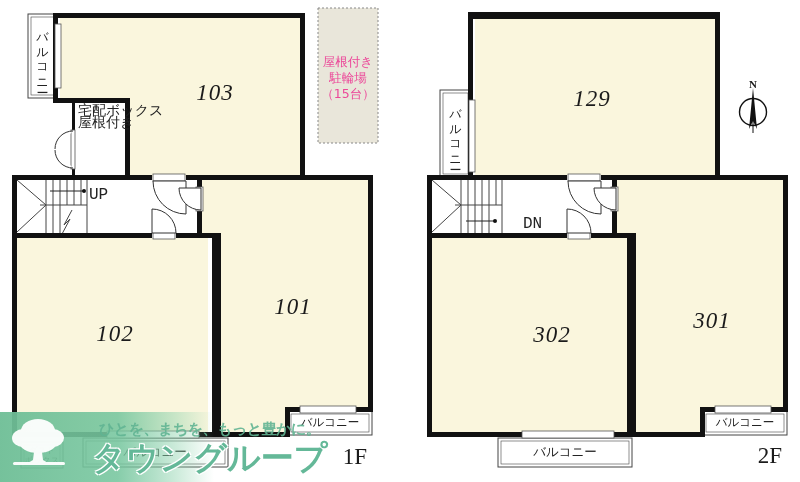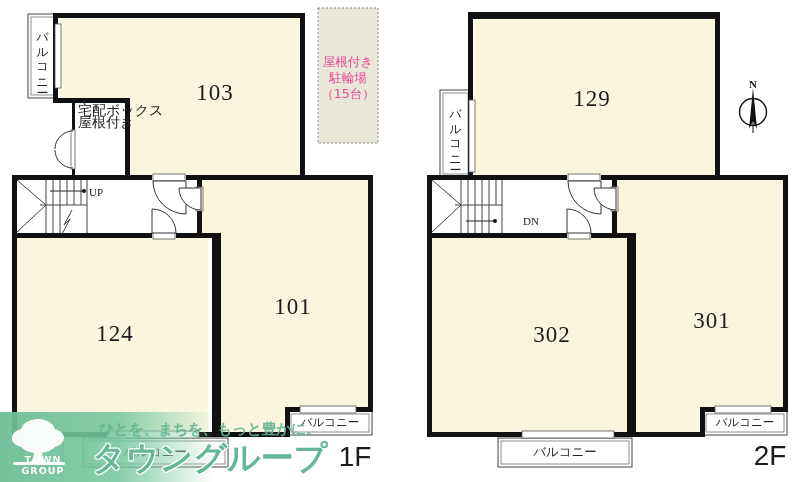--- a/index.html
+++ b/index.html
@@ -1,30 +1,30 @@
 <!DOCTYPE html>
 <html><head>
 <meta charset="utf-8">
 <style>
   html,body{margin:0;padding:0;background:#fff;}
   #stage{position:relative;width:800px;height:482px;background:#fff;overflow:hidden;
          font-family:"DejaVu Sans",sans-serif;}
   #plan-svg{position:absolute;left:0;top:0;z-index:1;}
   .t{position:absolute;color:#1b1b1b;white-space:nowrap;z-index:2;}
   .ctr{transform:translate(-50%,-50%);}
-  .room-no{font-family:"Liberation Serif","DejaVu Serif",serif;
+  .room-no{font-family:"Liberation Serif","DejaVu Serif",serif;font-style:italic;
            font-size:23px;letter-spacing:1px;}
-  .floor-lbl{font-family:Liberation Sans, sans-serif;font-size:28px;text-align:center;}
+  .floor-lbl{font-family:Liberation Serif, serif;font-size:23px;text-align:center;}
   .bal{font-size:12.5px;color:#222;}
   .bal-v{writing-mode:vertical-rl;text-orientation:upright;font-size:12px;
          letter-spacing:2px;color:#222;}
   .small{font-size:14px;line-height:11.5px;color:#222;}
   .tiny{font-size:8.5px;line-height:10px;color:#222;text-align:center;}
   .bike{font-size:12.5px;line-height:16px;color:#ec4899;text-align:center;}
-  .updn{font-family:Liberation Serif, serif;font-size:11px;color:#222;}
+  .updn{font-family:Liberation Mono, monospace;font-size:16px;color:#222;}
   .north{font-family:"Liberation Serif","DejaVu Serif",serif;font-weight:bold;font-size:11px;}
   
   #wm-band{position:absolute;left:0;top:412px;width:214px;height:70px;z-index:3;
     background:linear-gradient(90deg,rgba(110,190,150,.95) 0%,rgba(118,198,158,.88) 55%,
                rgba(140,210,172,.45) 82%,rgba(150,215,180,0) 100%);}
   #wm-tagline{position:absolute;left:99px;top:420px;z-index:4;font-size:15px;font-weight:bold;
     color:rgba(96,180,146,.9);letter-spacing:-0.5px;}
   #wm-brand{position:absolute;left:92px;top:436px;z-index:4;font-size:33px;font-weight:bold;
     color:rgba(92,180,146,.95);
     text-shadow:0 0 1px #fff,1px 1px 0 #fff,-1px -1px 0 #fff,1px -1px 0 #fff,-1px 1px 0 #fff;}
@@ -175,21 +175,21 @@
 
   <g>
     <circle cx="753" cy="112" r="13.5" fill="#fff" stroke="#111" stroke-width="1.4"></circle>
     <line x1="753" y1="112" x2="753" y2="133" stroke="#111" stroke-width="1"></line>
     <polygon points="749,129 753,88 757,129 753,121" fill="#111"></polygon>
   </g>
 </svg>
 
   <div class="t room-no ctr" style="left:215px;top:93px">103</div>
   <div class="t room-no ctr" style="left:293px;top:307px">101</div>
-  <div class="t room-no ctr" style="left:115px;top:334px">124</div>
+  <div class="t room-no ctr" style="left:115px;top:334px">102</div>
   <div class="t room-no ctr" style="left:592px;top:99px">129</div>
   <div class="t room-no ctr" style="left:712px;top:321px">301</div>
   <div class="t room-no ctr" style="left:552px;top:335px">302</div>
 
   <div class="t floor-lbl ctr" style="left:355px;top:457px">1F</div>
   <div class="t floor-lbl ctr" style="left:770px;top:456px">2F</div>
 
   <div class="t bal-v ctr" style="left:42px;top:56px">バルコニー</div>
   <div class="t bal-v ctr" style="left:455px;top:133px">バルコニー</div>
   <div class="t bal ctr" style="left:155px;top:452px">バルコニー</div>
@@ -224,15 +224,14 @@
         <ellipse cx="15" cy="24" rx="11" ry="9"></ellipse>
         <ellipse cx="45" cy="24" rx="11" ry="9"></ellipse>
         <ellipse cx="30" cy="28" rx="19" ry="11"></ellipse>
         <path d="M27,30 L25,46 L20,49 H40 L35,46 L33,30 Z"></path>
         <rect x="5" y="48" width="52" height="3" rx="1.5"></rect>
       </g>
     </svg>
   </div>
   <div id="wm-brand">タウングループ</div>
   <div id="wm-tagline">ひとを、まちを、もっと豊かに。</div>
-  <div id="wm-caption">TOWN GROUP</div>
 
 </div>
 
 </body></html>

